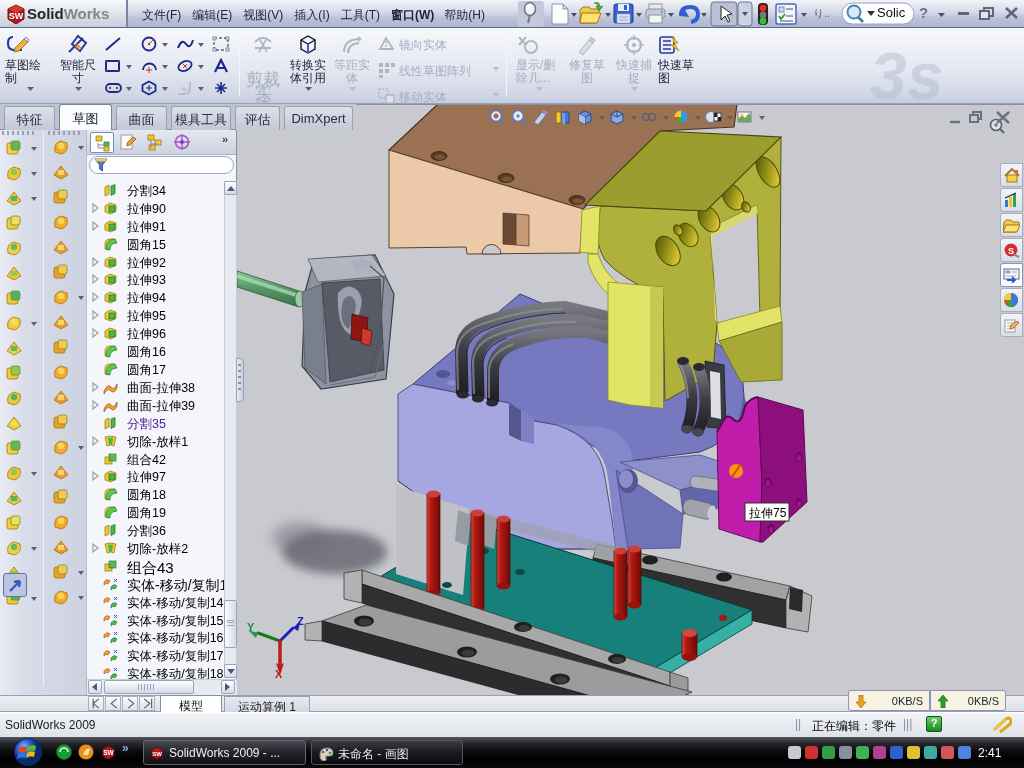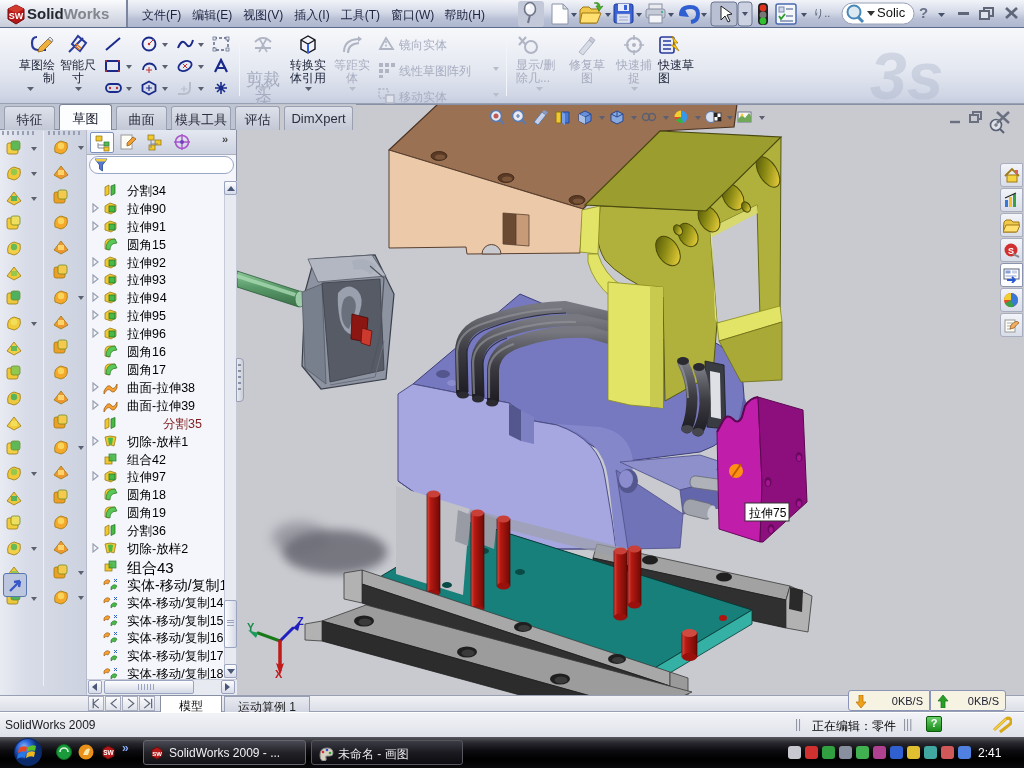--- a/index.html
+++ b/index.html
@@ -10,21 +10,21 @@
  <div class="abs" style="left:0;top:0;width:128px;height:27px;background:linear-gradient(#fafbfd,#dfe3ec 50%,#c8cdda);border-right:2px solid #7b85a0;"></div>
  <div class="abs" style="left:5px;top:3px;width:22px;height:22px;">
   <svg width="22" height="22">
         <polygon points="3,6 11,2 19,6 19,16 11,21 3,16" fill="#b41818" stroke="#6d0d0d"></polygon>
         <polygon points="3,6 11,2 19,6 11,10" fill="#d23a2e"></polygon>
         <text x="11" y="16" font-size="9" font-weight="bold" fill="#fff" text-anchor="middle" font-family="Liberation Sans">SW</text>
       </svg>
  </div>
  <div class="abs" style="left:27px;top:5px;font-size:15px;font-weight:bold;color:#26262e;">Solid<span style="color:#84858d;">Works</span></div>
  <div class="abs" style="left:142px;top:7px;font-size:12px;color:#1c2340;white-space:nowrap;">
-   <span style="margin-right:11px;">文件(F)</span><span style="margin-right:11px;">编辑(E)</span><span style="margin-right:11px;">视图(V)</span><span style="margin-right:11px;">插入(I)</span><span style="margin-right:11px;">工具(T)</span><span style="margin-right:10px;">窗口(W)</span><span>帮助(H)</span>
+   <span style="margin-right:11px;">文件(F)</span><span style="margin-right:11px;">编辑(E)</span><span style="margin-right:11px;">视图(V)</span><span style="margin-right:11px;">插入(I)</span><span style="margin-right:11px;">工具(T)</span><span style="margin-right:10px;font-weight:bold;">窗口(W)</span><span>帮助(H)</span>
  </div>
 
 <svg class="abs" style="left:518px;top:0px;" width="506" height="28" viewBox="0 0 506 28">
 
  <rect x="0" y="1" width="26" height="26" fill="#c3c9d9" rx="3"></rect>
  <ellipse cx="12" cy="9" rx="5.5" ry="6.5" fill="#f2f3f6" stroke="#70768a" stroke-width="1.6"></ellipse>
  <ellipse cx="10" cy="7" rx="2.2" ry="2.6" fill="#fff"></ellipse>
  <path d="M12,15 L10,23" stroke="#70768a" stroke-width="2"></path>
 
  <g transform="translate(32,4)">
@@ -103,21 +103,21 @@
  <g stroke="#5f6678" stroke-width="2.6">
         <line x1="488" y1="8" x2="499" y2="18"></line>
         <line x1="499" y1="8" x2="488" y2="18"></line>
       </g>
 </svg>
 
 </div>
 
 <div class="abs" style="left:0;top:28px;width:1024px;height:76px;background:linear-gradient(#f7f8fb,#e4e8f1 55%,#d0d6e5 90%,#c6cddf);border-bottom:1px solid #98a0b4;">
  <div class="abs" style="left:870px;top:10px;font-size:66px;font-weight:bold;font-style:italic;color:rgba(175,184,205,0.45);">3s</div>
- <div class="abs" style="left:5px;top:6px;width:50px;text-align:right;">
+ <div class="abs" style="left:5px;top:6px;width:50px;text-align:left;">
       <div style="height:22px;"><svg width="26" height="22" viewBox="0 0 26 22">
           <path d="M8,3 q-5,0 -5,6 q0,7 6,7 l8,0" fill="none" stroke="#2a3a9a" stroke-width="2.2"></path>
           <path d="M10,14 l9,-9 l4,3 l-9,9 l-5,1 z" fill="#f0b040" stroke="#8a6010" stroke-width="0.8"></path>
           <path d="M19,5 l4,3 l1,-2 l-3,-3 z" fill="#e8e8f0" stroke="#888"></path>
         </svg></div>
       <div style="font-size:12px;color:#1c2338;margin-top:3px;">
         <div style="line-height:13px;">草图绘</div>
         <div style="line-height:13px;">制</div>
       </div>
     </div>
@@ -516,21 +516,21 @@
     </svg></div><div class="abs" style="left:127px;top:255px;font-size:12.5px;color:#000;white-space:nowrap;">拉伸92</div><svg class="abs" style="left:92px;top:274px;" width="8" height="10">
     <path d="M1,1 l5,4 l-5,4 z" fill="none" stroke="#98a0b0" stroke-width="1.2"></path>
   </svg><div class="abs" style="left:103px;top:272px;"><svg width="15" height="15">
       <path d="M2,5 l5,-3 l6,2 v6 l-5,3 l-6,-2 z" fill="#f0c830" stroke="#907010" stroke-width="0.7"></path>
       <rect x="6" y="5" width="6" height="6" fill="#48b848" stroke="#207020" stroke-width="0.7"></rect>
     </svg></div><div class="abs" style="left:127px;top:272px;font-size:12.5px;color:#000;white-space:nowrap;">拉伸93</div><svg class="abs" style="left:92px;top:292px;" width="8" height="10">
     <path d="M1,1 l5,4 l-5,4 z" fill="none" stroke="#98a0b0" stroke-width="1.2"></path>
   </svg><div class="abs" style="left:103px;top:290px;"><svg width="15" height="15">
       <path d="M2,5 l5,-3 l6,2 v6 l-5,3 l-6,-2 z" fill="#f0c830" stroke="#907010" stroke-width="0.7"></path>
       <rect x="6" y="5" width="6" height="6" fill="#48b848" stroke="#207020" stroke-width="0.7"></rect>
-    </svg></div><div class="abs" style="left:127px;top:290px;font-size:12.5px;color:#000;white-space:nowrap;font-family:Liberation Mono, monospace;">拉伸94</div><svg class="abs" style="left:92px;top:310px;" width="8" height="10">
+    </svg></div><div class="abs" style="left:127px;top:290px;font-size:12.5px;color:#000;white-space:nowrap;">拉伸94</div><svg class="abs" style="left:92px;top:310px;" width="8" height="10">
     <path d="M1,1 l5,4 l-5,4 z" fill="none" stroke="#98a0b0" stroke-width="1.2"></path>
   </svg><div class="abs" style="left:103px;top:308px;"><svg width="15" height="15">
       <path d="M2,5 l5,-3 l6,2 v6 l-5,3 l-6,-2 z" fill="#f0c830" stroke="#907010" stroke-width="0.7"></path>
       <rect x="6" y="5" width="6" height="6" fill="#48b848" stroke="#207020" stroke-width="0.7"></rect>
     </svg></div><div class="abs" style="left:127px;top:308px;font-size:12.5px;color:#000;white-space:nowrap;">拉伸95</div><svg class="abs" style="left:92px;top:328px;" width="8" height="10">
     <path d="M1,1 l5,4 l-5,4 z" fill="none" stroke="#98a0b0" stroke-width="1.2"></path>
   </svg><div class="abs" style="left:103px;top:326px;"><svg width="15" height="15">
       <path d="M2,5 l5,-3 l6,2 v6 l-5,3 l-6,-2 z" fill="#f0c830" stroke="#907010" stroke-width="0.7"></path>
       <rect x="6" y="5" width="6" height="6" fill="#48b848" stroke="#207020" stroke-width="0.7"></rect>
     </svg></div><div class="abs" style="left:127px;top:326px;font-size:12.5px;color:#000;white-space:nowrap;">拉伸96</div><div class="abs" style="left:103px;top:344px;"><svg width="15" height="15">
@@ -543,21 +543,21 @@
     <path d="M1,1 l5,4 l-5,4 z" fill="none" stroke="#98a0b0" stroke-width="1.2"></path>
   </svg><div class="abs" style="left:103px;top:380px;"><svg width="15" height="15">
       <path d="M1,11 q4,-8 7,-4 q3,4 6,-3 l0,4 q-3,6 -6,3 q-3,-4 -7,3 z" fill="#f5a030" stroke="#905010" stroke-width="0.7"></path>
     </svg></div><div class="abs" style="left:127px;top:380px;font-size:12.5px;color:#000;white-space:nowrap;">曲面-拉伸38</div><svg class="abs" style="left:92px;top:400px;" width="8" height="10">
     <path d="M1,1 l5,4 l-5,4 z" fill="none" stroke="#98a0b0" stroke-width="1.2"></path>
   </svg><div class="abs" style="left:103px;top:398px;"><svg width="15" height="15">
       <path d="M1,11 q4,-8 7,-4 q3,4 6,-3 l0,4 q-3,6 -6,3 q-3,-4 -7,3 z" fill="#f5a030" stroke="#905010" stroke-width="0.7"></path>
     </svg></div><div class="abs" style="left:127px;top:398px;font-size:12.5px;color:#000;white-space:nowrap;">曲面-拉伸39</div><div class="abs" style="left:103px;top:416px;"><svg width="15" height="15">
       <path d="M2,4 l4,-2 v9 l-4,2 z" fill="#f0c830" stroke="#907010" stroke-width="0.7"></path>
       <path d="M8,3 l4,-1.5 v9 l-4,2 z" fill="#48b848" stroke="#207020" stroke-width="0.7"></path>
-    </svg></div><div class="abs" style="left:127px;top:416px;font-size:12.5px;color:#7f1d1d;white-space:nowrap;margin-left:36px;">分割35</div><svg class="abs" style="left:92px;top:436px;" width="8" height="10">
+    </svg></div><div class="abs" style="left:127px;top:416px;font-size:12.5px;color:#4c1d95;white-space:nowrap;">分割35</div><svg class="abs" style="left:92px;top:436px;" width="8" height="10">
     <path d="M1,1 l5,4 l-5,4 z" fill="none" stroke="#98a0b0" stroke-width="1.2"></path>
   </svg><div class="abs" style="left:103px;top:434px;"><svg width="15" height="15">
       <path d="M2,3 q5,-2 11,0 l-2,9 q-3,-2 -7,0 z" fill="#f0c830" stroke="#907010" stroke-width="0.7"></path>
       <path d="M5,4 q3,-1 5,0 l-1,7 q-1.5,-1 -3,0 z" fill="#48b848"></path>
     </svg></div><div class="abs" style="left:127px;top:434px;font-size:12.5px;color:#000;white-space:nowrap;">切除-放样1</div><div class="abs" style="left:103px;top:452px;"><svg width="15" height="15">
       <rect x="2" y="5" width="7" height="7" fill="#f0c830" stroke="#907010" stroke-width="0.7"></rect>
       <rect x="6" y="2" width="7" height="7" fill="#48b848" stroke="#207020" stroke-width="0.7" opacity="0.9"></rect>
     </svg></div><div class="abs" style="left:127px;top:452px;font-size:12.5px;color:#000;white-space:nowrap;">组合42</div><svg class="abs" style="left:92px;top:471px;" width="8" height="10">
     <path d="M1,1 l5,4 l-5,4 z" fill="none" stroke="#98a0b0" stroke-width="1.2"></path>
   </svg><div class="abs" style="left:103px;top:469px;"><svg width="15" height="15">

